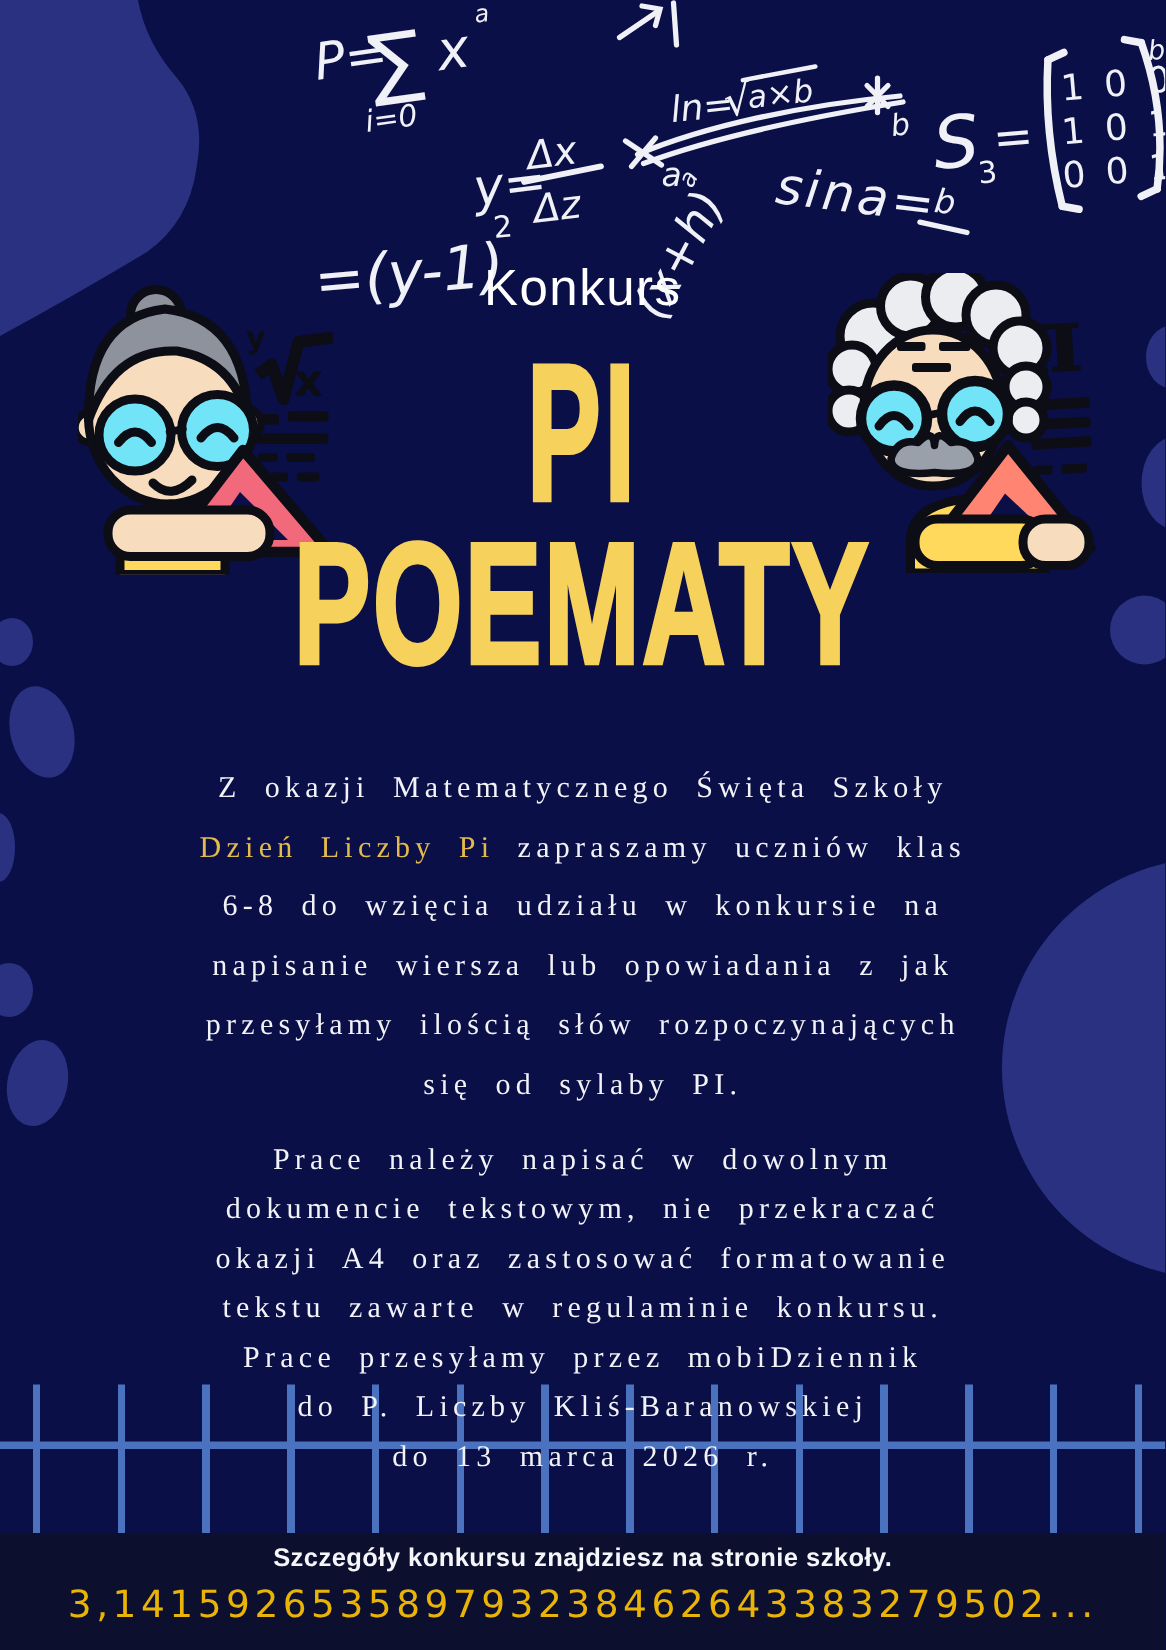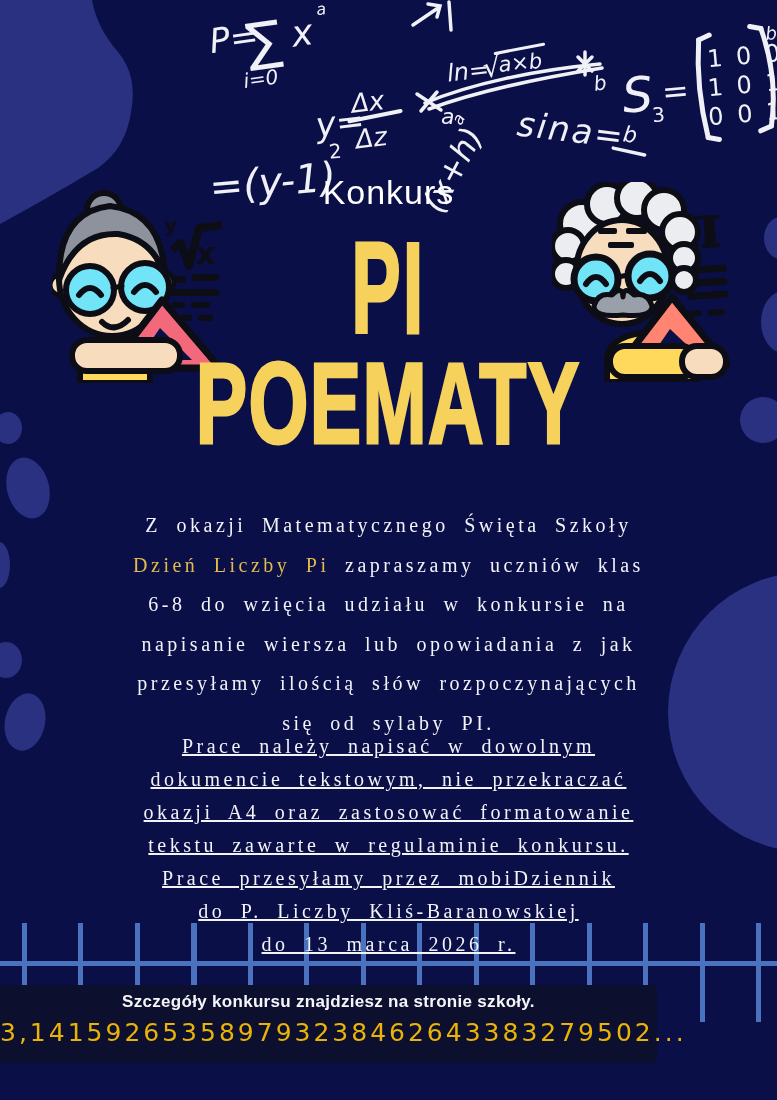--- a/index.html
+++ b/index.html
@@ -13,28 +13,28 @@
   .title-wrap{position:absolute;left:0;right:0;text-align:center;color:#f6d25c;line-height:1;}
   .title-inner{display:inline-block;font-weight:700;-webkit-text-stroke:3px #f6d25c;}
   .title-pi{top:223px;font-size:130px;}
   .title-pi .title-inner{transform:scale(0.57,1.0);letter-spacing:4px;}
   .title-poematy{top:346px;font-size:115px;}
   .title-poematy .title-inner{transform:scale(0.67,1.0);letter-spacing:2px;}
   
   .para{position:absolute;left:0;right:0;text-align:center;color:#f2f3f7;
         font-family:"Liberation Serif",serif;font-size:20px;letter-spacing:3.5px;word-spacing:7px;}
   .para1{top:506px;line-height:39.5px;}
-  .para2{top:730px;line-height:33px;text-decoration:underline;}
+  .para2{top:757px;line-height:33px;}
   .accent{color:#e3bb4c;}
   
   .grid-v{position:absolute;left:0;top:923px;width:777px;height:99px;
      background-image:repeating-linear-gradient(90deg,#4a72bf 22px,#4a72bf 27px,rgba(0,0,0,0) 27px,rgba(0,0,0,0) 78.5px);}
   .grid-h{position:absolute;left:0;top:961px;width:777px;height:5px;background:#4a72bf;}
   
-  .footer{position:absolute;left:0;top:985px;width:657px;height:78px;background:#0c102e;}
+  .footer{position:absolute;left:0;top:1022px;width:777px;height:78px;background:#0c102e;}
   .footer-note{margin-top:7px;text-align:center;color:#f6f6fa;font-size:17px;font-weight:700;letter-spacing:0.3px;}
   .pi-digits{margin-top:6px;text-align:center;color:#eab308;font-family:"DejaVu Sans",sans-serif;
              font-size:25px;letter-spacing:3px;white-space:nowrap;}
   svg text{user-select:none;}
 </style>
 </head>
 <body>
 
 <div class="poster">
 

